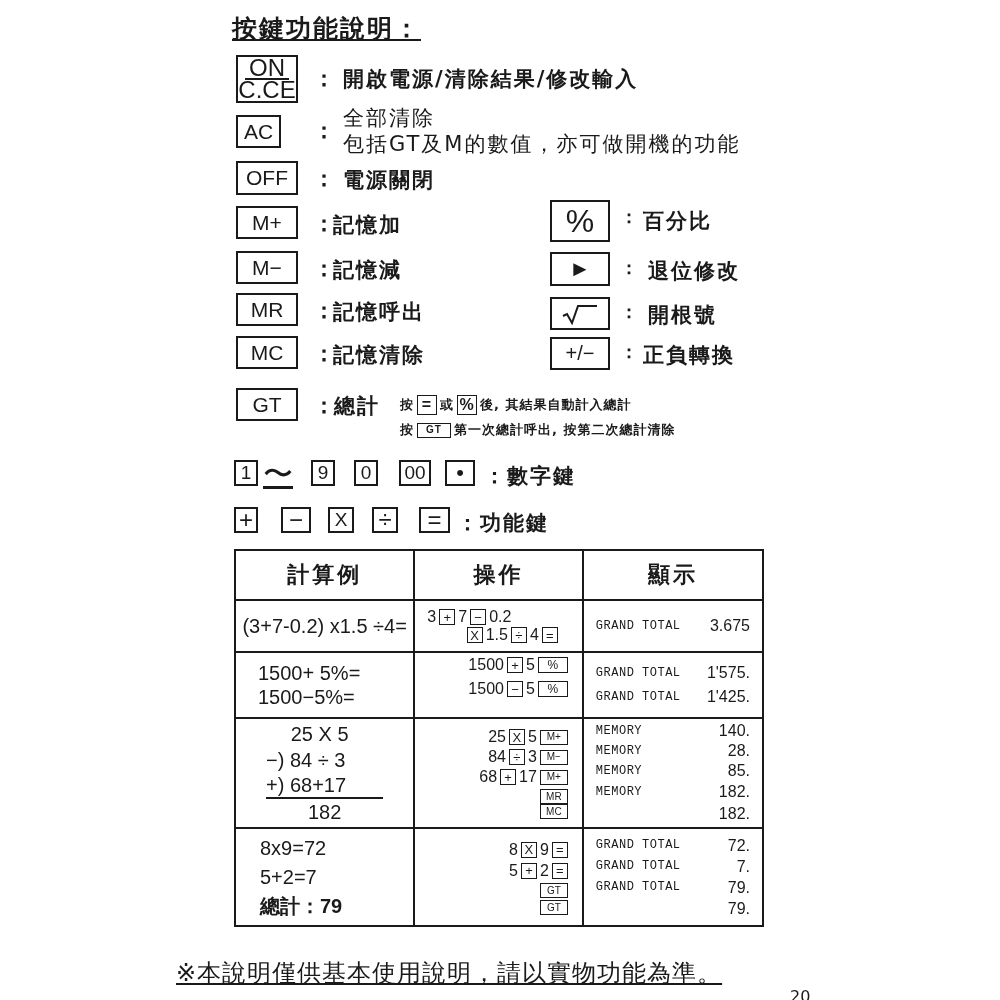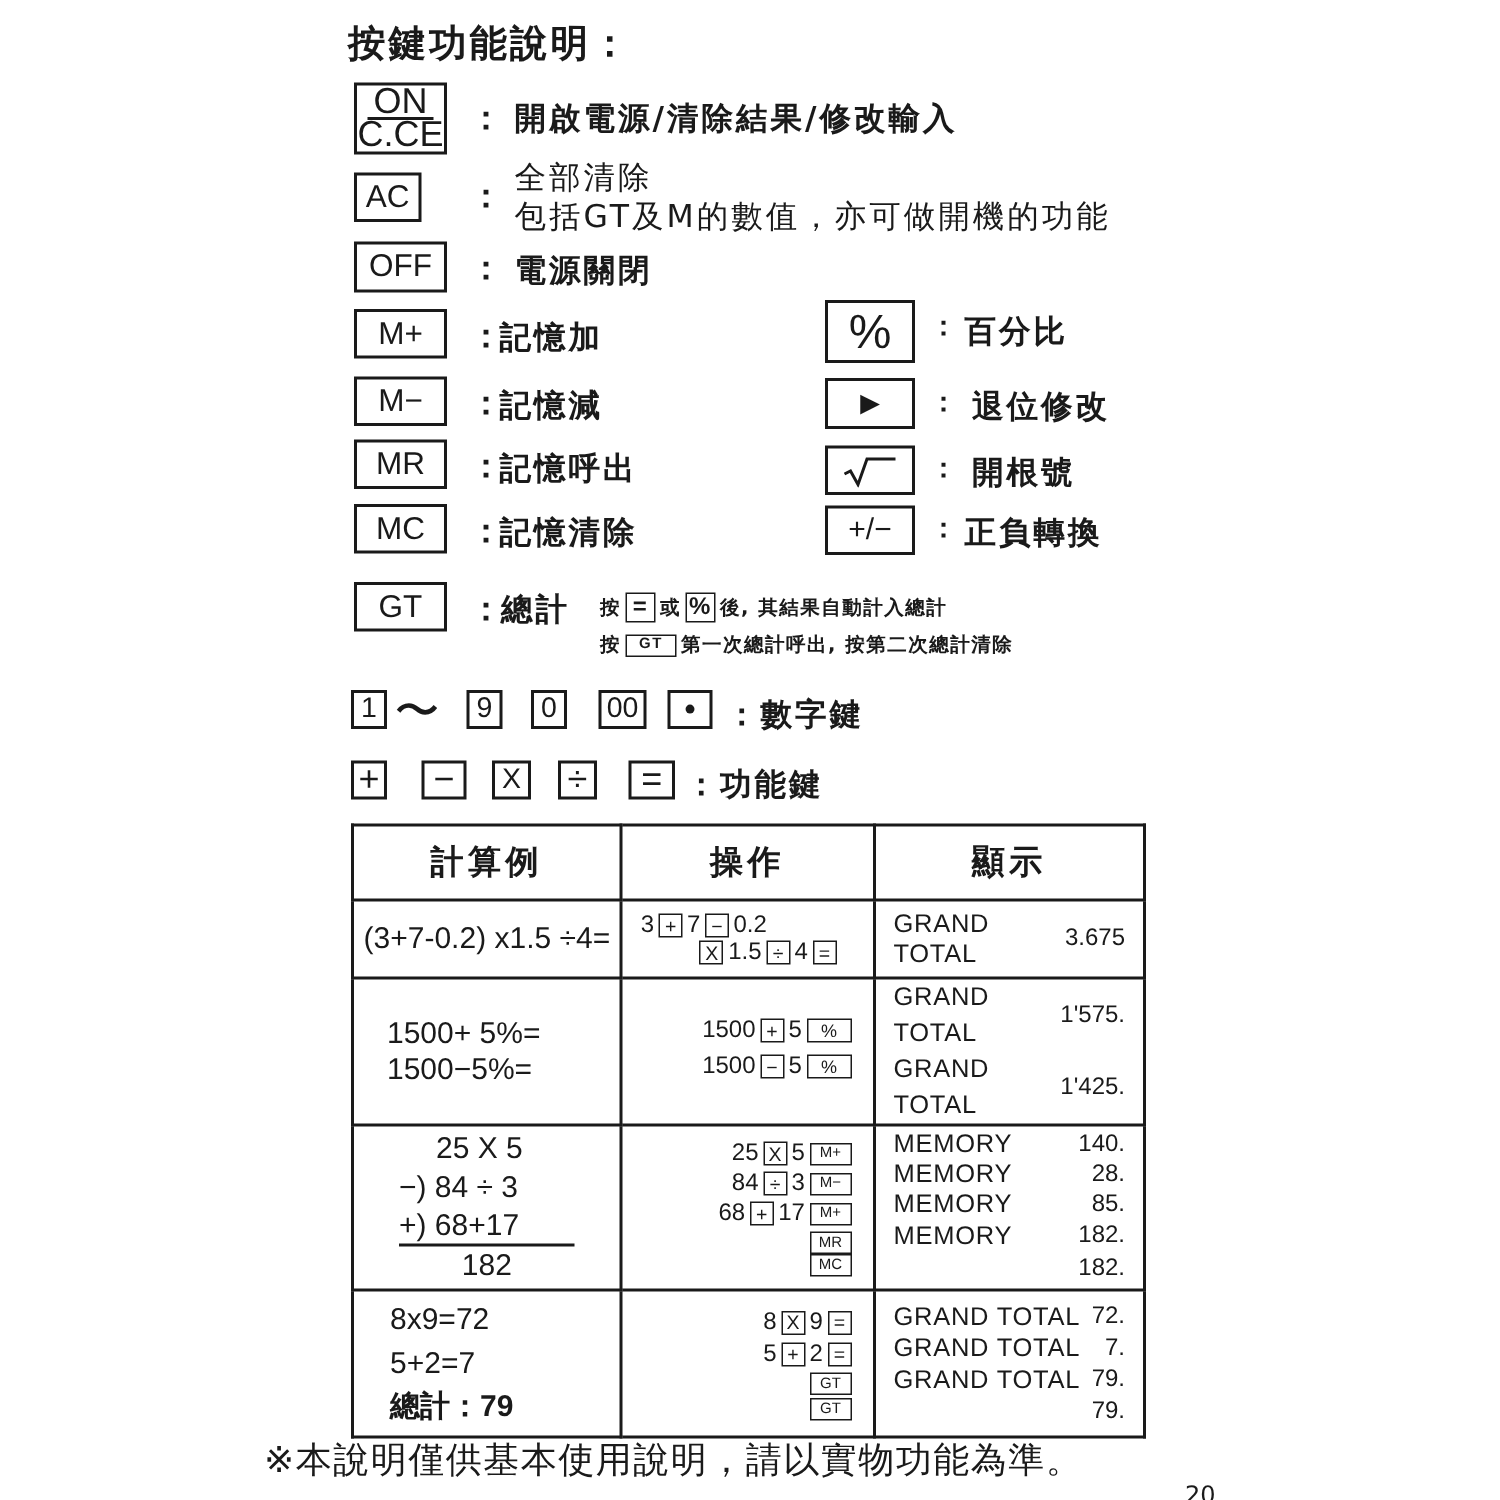--- a/index.html
+++ b/index.html
@@ -1,38 +1,38 @@
 <!DOCTYPE html>
 <html><head>
 <meta charset="utf-8">
 <style>
   html, body { margin:0; padding:0; background:#ffffff; }
   body { width:1000px; height:1000px; position:relative; overflow:hidden;
          font-family:"DejaVu Sans", "Liberation Sans", sans-serif; color:#1a1a1a; }
-  .abs { position:absolute; }
+  .abs { position:absolute;text-decoration:underline; }
   .title { left:232px; top:12px; font-size:25px; font-weight:bold; letter-spacing:2px; }
   .key { position:absolute; border:2px solid #1a1a1a; box-sizing:border-box;
          display:flex; align-items:center; justify-content:center;
          font-family:"Liberation Sans", sans-serif; font-size:21px; background:#fff; }
   .key.stack { flex-direction:column; line-height:20px; font-size:24px; }
   .key.stack .top { border-bottom:2px solid #1a1a1a; padding:0 4px; }
   .colon { position:absolute; font-size:22px; font-weight:bold; }
   .desc { position:absolute; font-size:21px; font-weight:bold; letter-spacing:2px; white-space:nowrap; }
   .small { position:absolute; font-size:13px; font-weight:bold; letter-spacing:1px; white-space:nowrap; display:flex; align-items:center; gap:3px; }
   .mini { display:inline-flex; align-items:center; justify-content:center; border:1.5px solid #1a1a1a;
           font-family:"Liberation Sans", sans-serif; font-size:12px; line-height:1; box-sizing:border-box; background:#fff; }
   .sq { width:20px; height:20px; font-size:16px; }
   .rect { width:34px; height:15px; font-size:10px; }
   .digitkey { position:absolute; border:2px solid #1a1a1a; box-sizing:border-box; width:24px; height:26px;
               display:flex; align-items:center; justify-content:center; font-family:"Liberation Sans", sans-serif; font-size:19px; }
   table.calc { position:absolute; left:234px; top:549px; width:530px; border-collapse:collapse; }
   table.calc td, table.calc th { border:2px solid #1a1a1a; padding:0; vertical-align:middle; }
   table.calc th { height:48px; font-size:22px; font-weight:bold; letter-spacing:3px; }
   .expr { font-family:"Liberation Sans", sans-serif; font-size:20px; }
-  .disp { font-family:Liberation Sans, sans-serif; font-size:17px; letter-spacing:0.5px; }
+  .disp { font-family:Liberation Mono, monospace; font-size:12px; letter-spacing:0.5px; }
   .dispnum { font-family:"Liberation Sans", sans-serif; font-size:16px; }
   .opline { font-family:"Liberation Sans", sans-serif; font-size:16px; display:flex; justify-content:flex-end; align-items:center; gap:3px; }
   .opkey { display:inline-flex; align-items:center; justify-content:center; border:1.3px solid #1a1a1a; box-sizing:border-box;
            width:16px; height:16px; font-size:13px; line-height:1; background:#fff; }
   .opkey.wide { width:28px; height:15px; font-size:10px; }
   .opkey.mid { width:30px; height:16px; font-size:12px; }
   .row { display:flex; justify-content:space-between; align-items:center; }
   .footer { left:176px; top:957px; font-size:24px; letter-spacing:1px; white-space:nowrap; }
   .pagenum { left:790px; top:987px; font-size:16px; }
 </style>
@@ -166,21 +166,21 @@
       </div>
     </td>
   </tr>
 
 
   <tr style="height:48px">
     <td style="padding-left:22px;">
       <div class="expr" style="line-height:24px;">1500+ 5%=</div>
       <div class="expr" style="line-height:24px;">1500−5%=</div>
     </td>
-    <td style="padding:0 14px 4px 10px;">
+    <td style="padding:0 14px 16px 10px;">
       <div class="opline" style="line-height:24px;">
         <span>1500</span>
         <span class="opkey">+</span>
         <span>5</span>
         <span class="opkey mid">%</span>
       </div>
       <div class="opline" style="line-height:24px;">
         <span>1500</span>
         <span class="opkey">−</span>
         <span>5</span>

